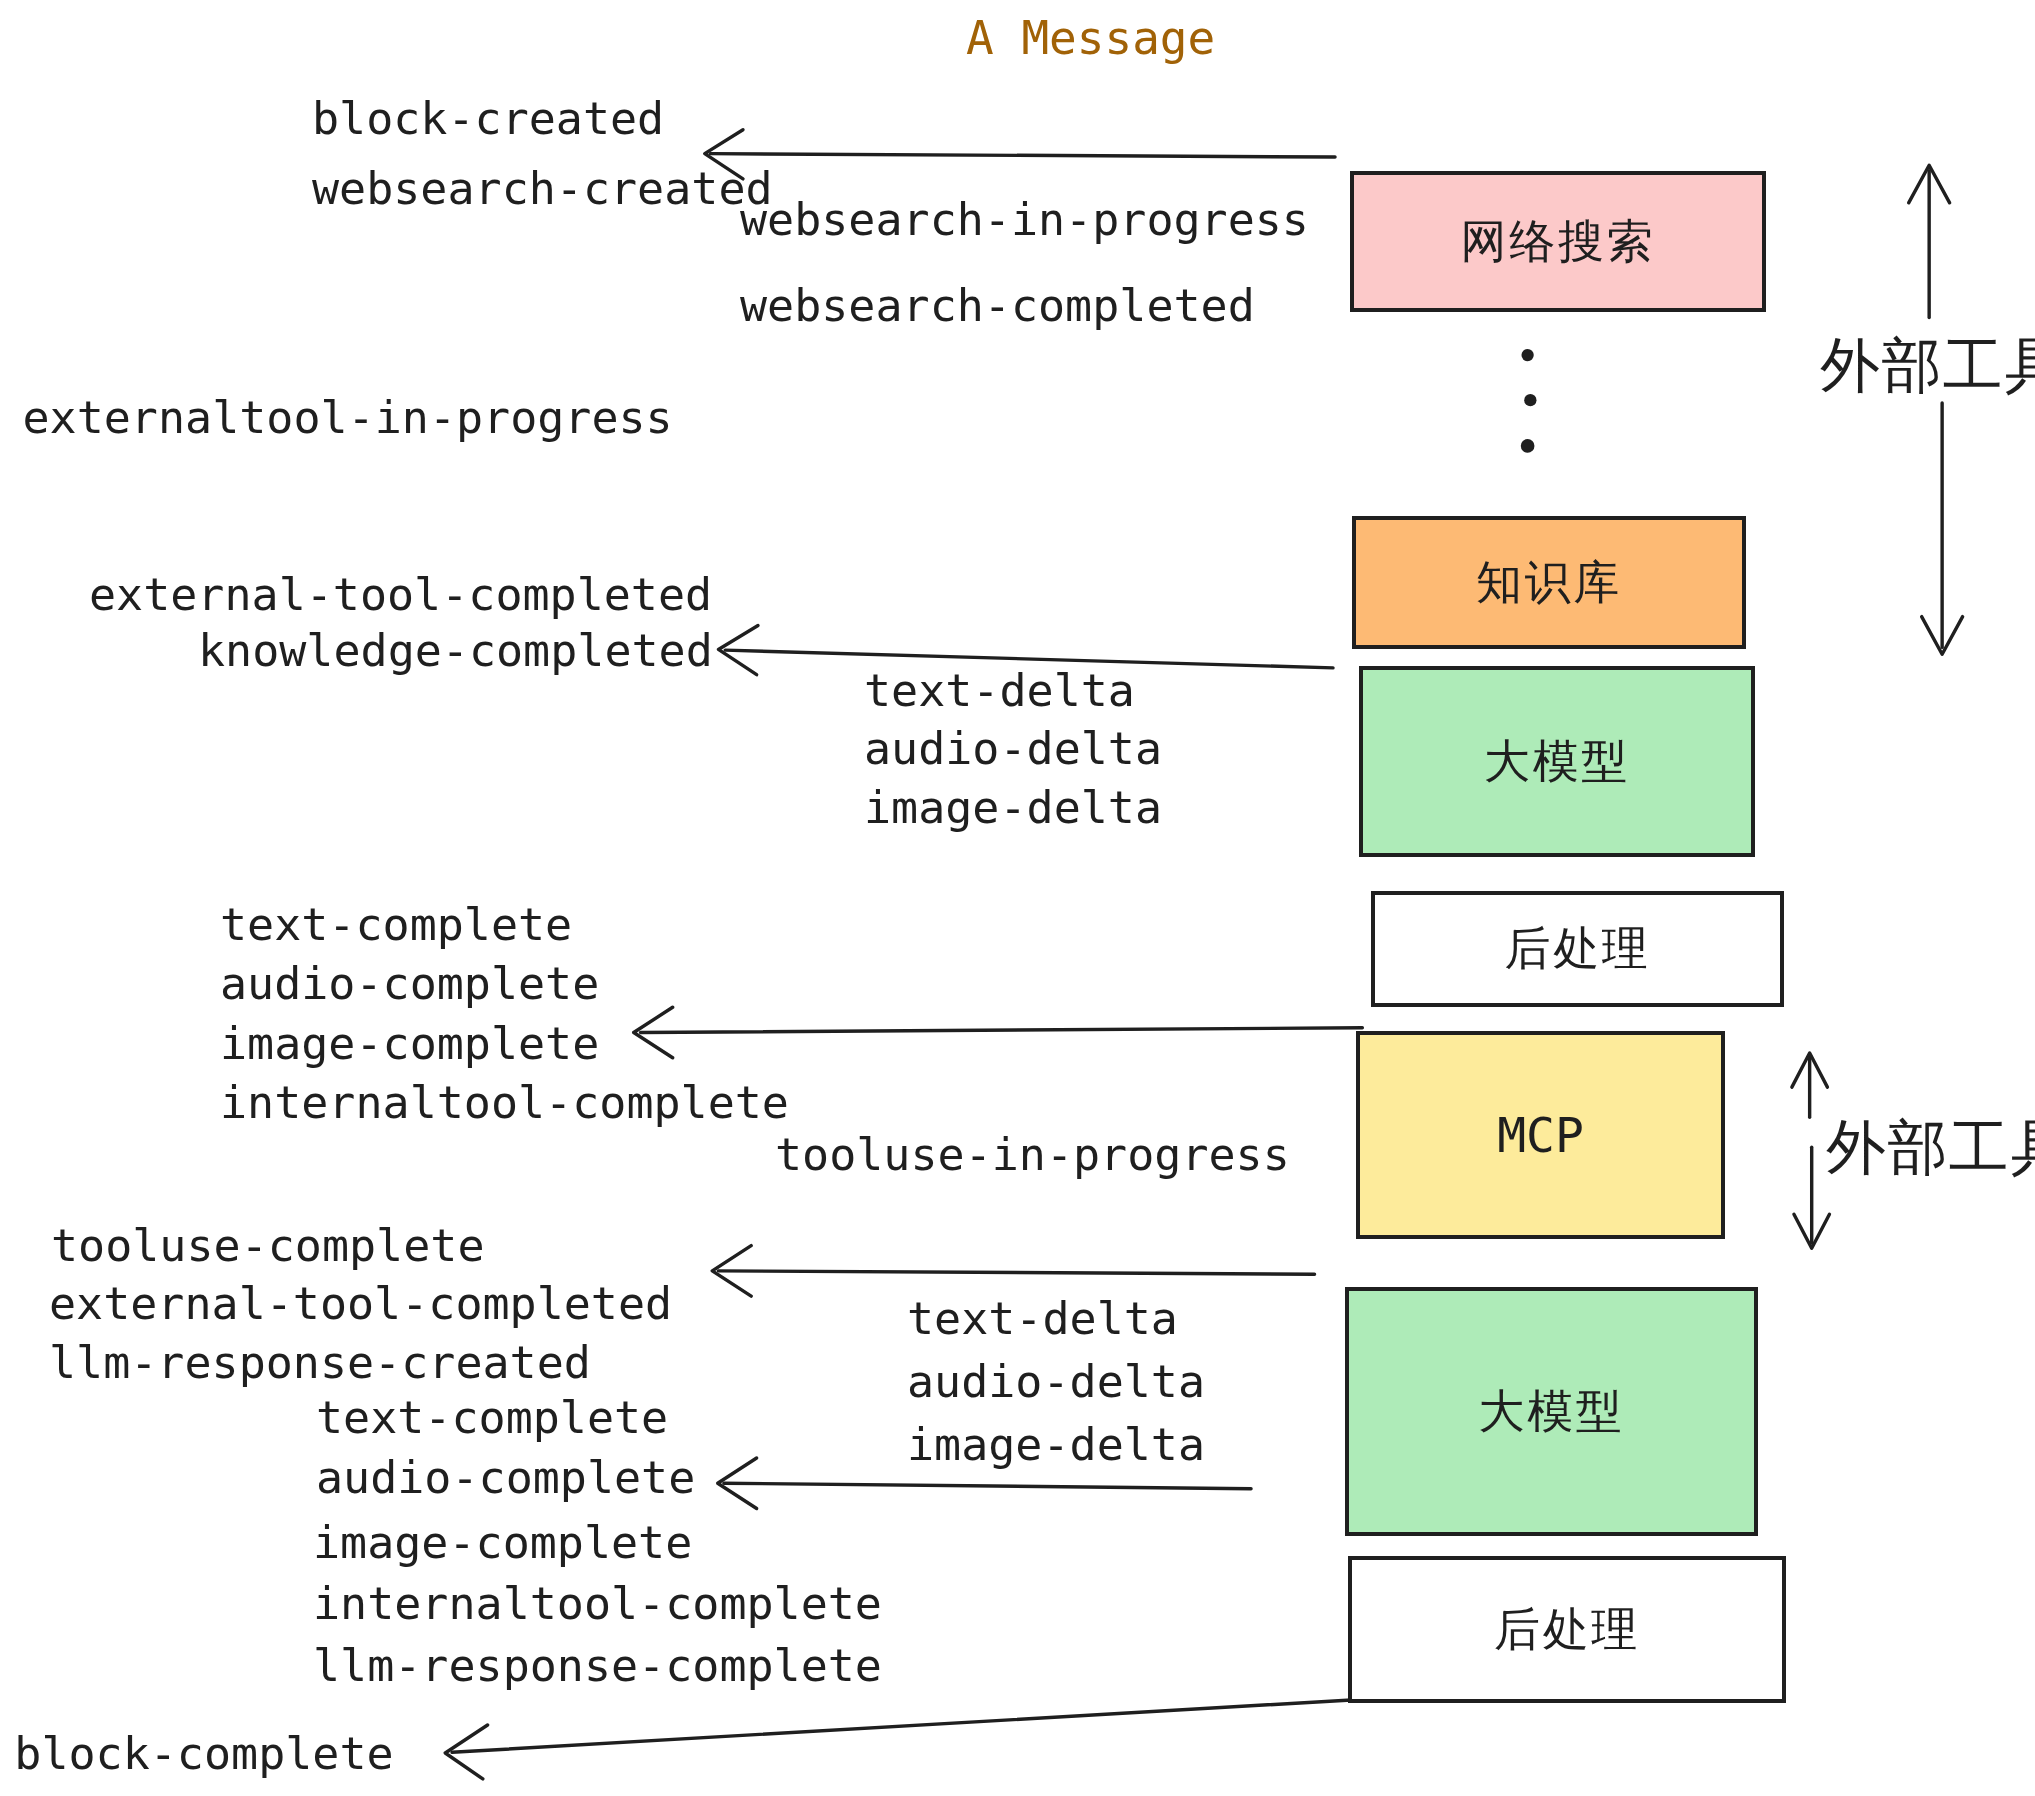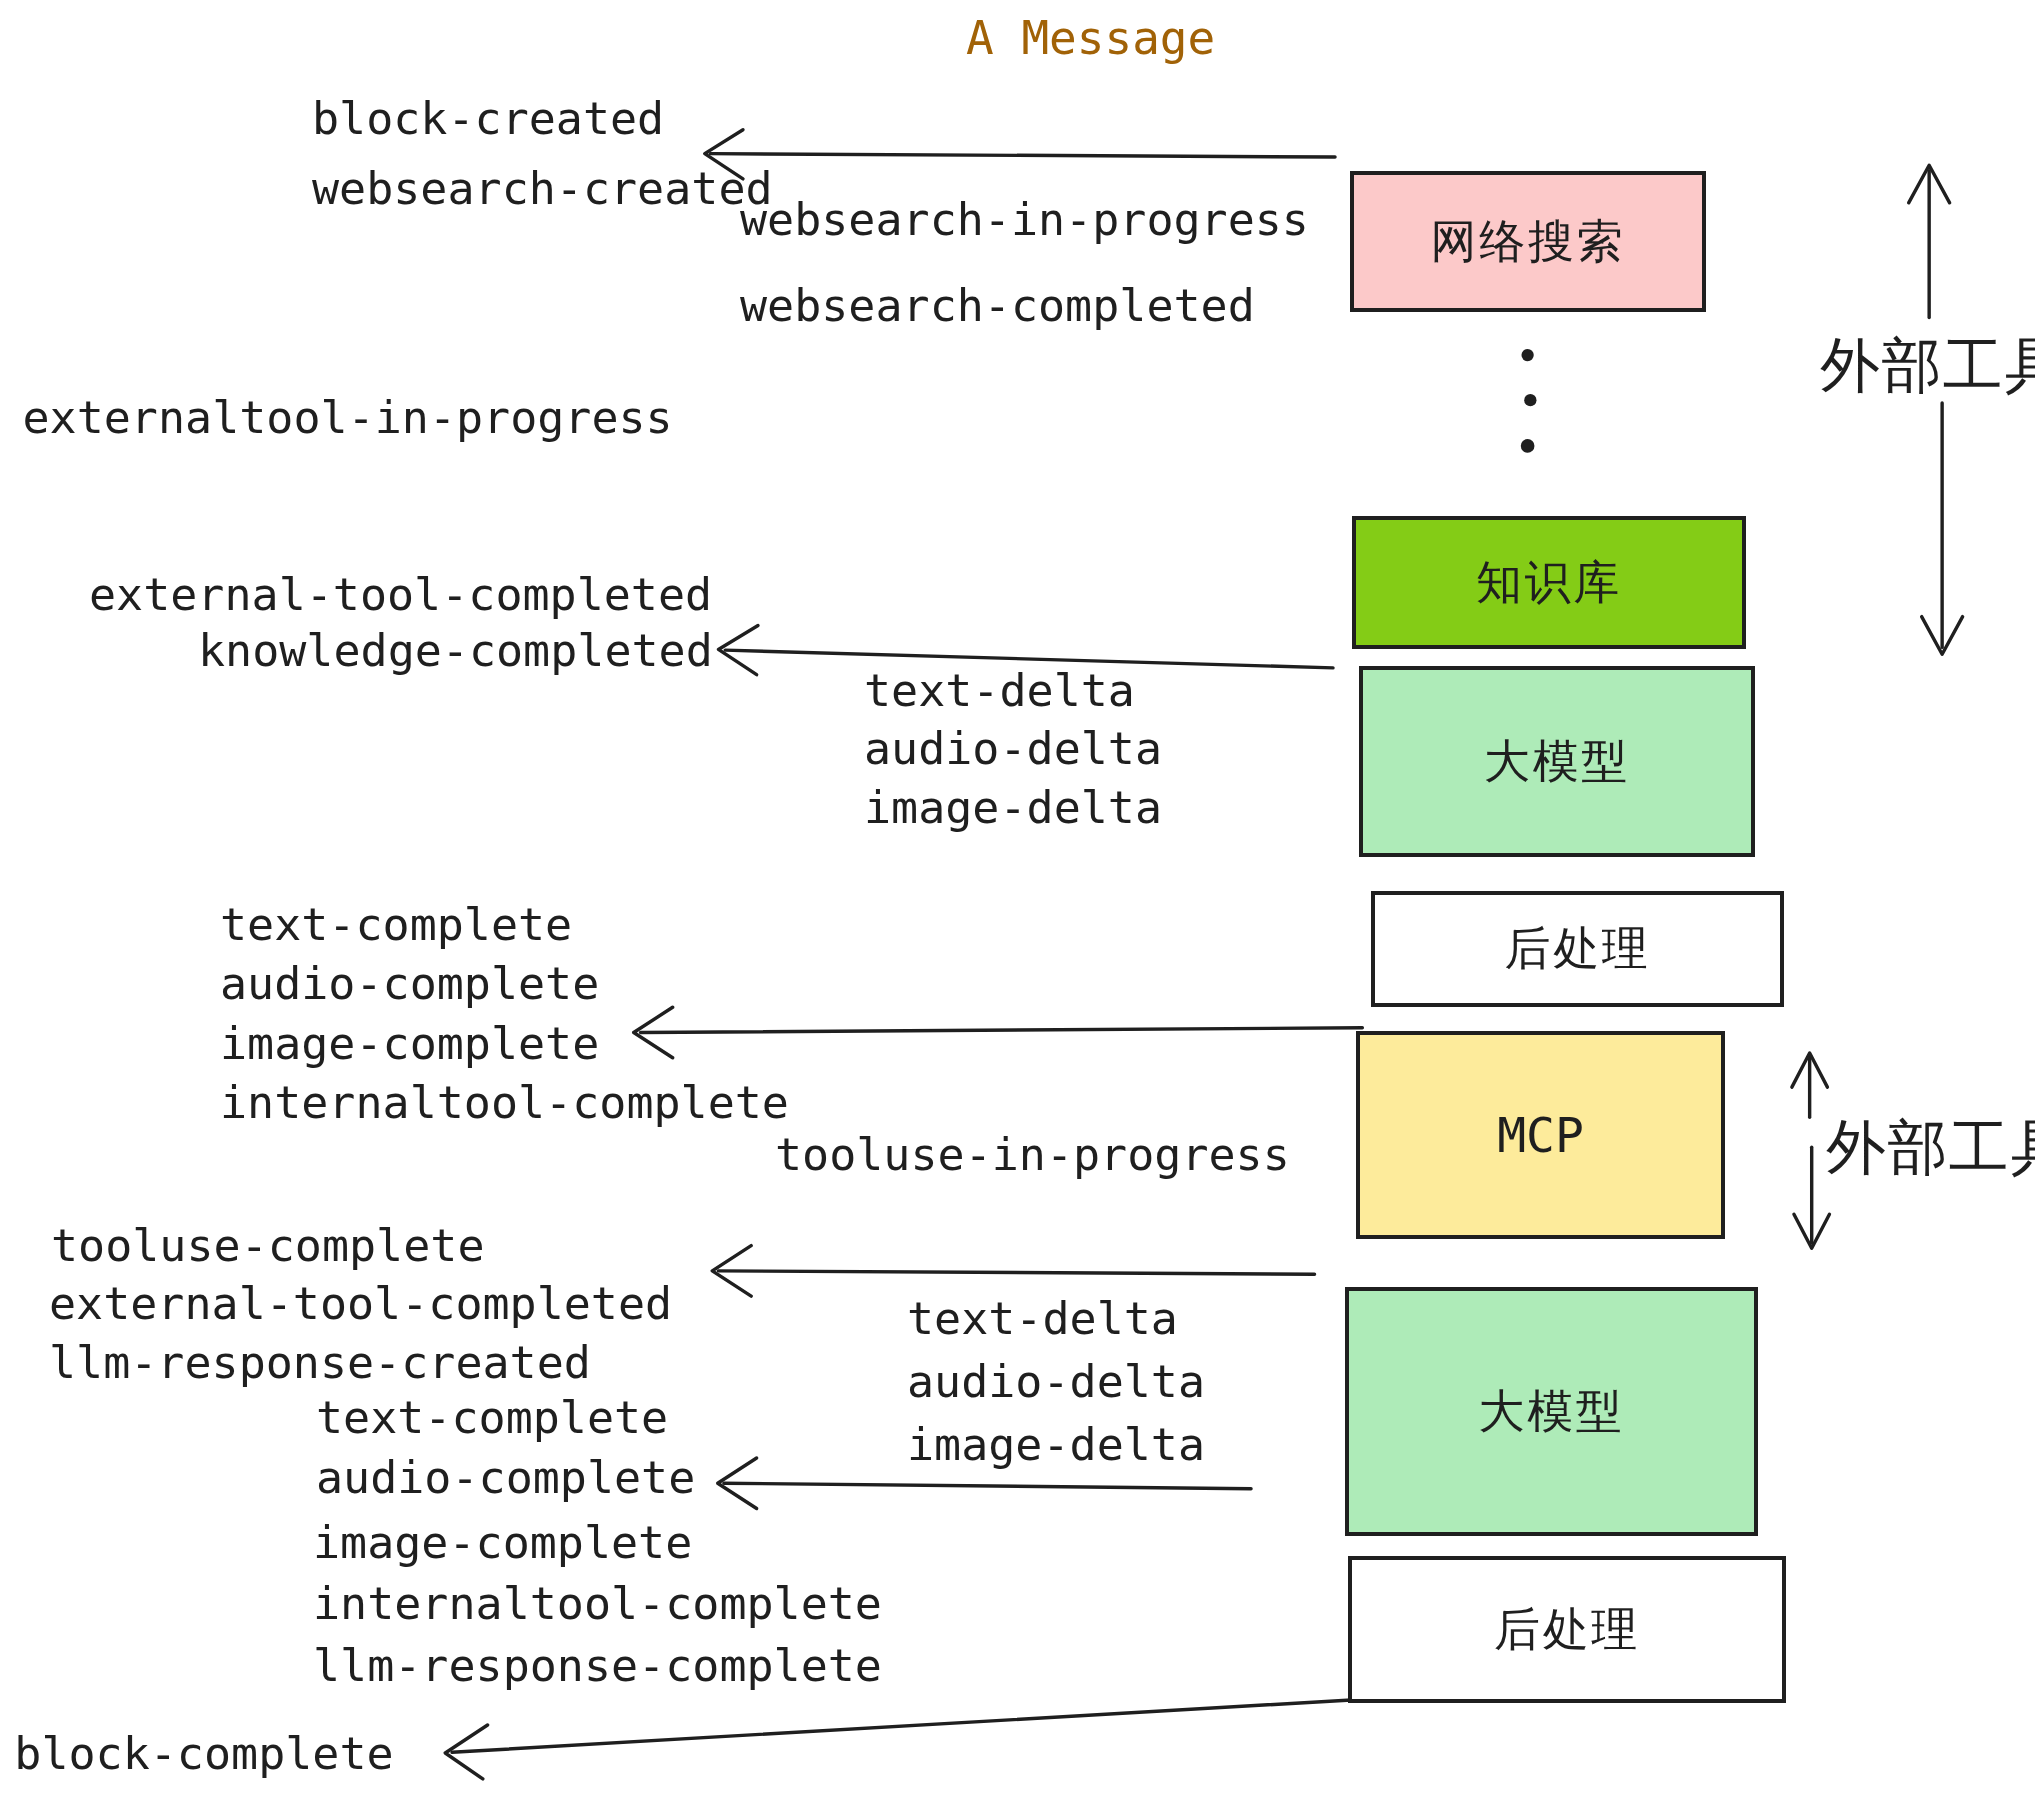--- a/index.html
+++ b/index.html
@@ -163,25 +163,25 @@
 
   <div class="evt" style="left:907px; top:1296px;">text-delta</div>
   <div class="evt" style="left:907px; top:1359px;">audio-delta</div>
   <div class="evt" style="left:907px; top:1422px;">image-delta</div>
 
   <div class="evt" style="left:313px;  top:1520px;">image-complete</div>
   <div class="evt" style="left:313px;  top:1581px;">internaltool-complete</div>
   <div class="evt" style="left:313px;  top:1643px;">llm-response-complete</div>
   <div class="evt" style="left:14.3px;   top:1731px;">block-complete</div>
 
-  <div class="box" style="left: 1350px; top: 171px; width: 356px; height: 141px; background: rgb(252, 201, 201);">
+  <div class="box" style="left: 1350px; top: 171px; width: 416px; height: 141px; background: rgb(252, 201, 201);">
     <span class="cjk">网络搜索</span>
   </div>
 
-  <div class="box" style="left: 1352px; top: 516px; width: 394px; height: 133px; background: #84cc16;">
+  <div class="box" style="left: 1352px; top: 516px; width: 394px; height: 133px; background: #fdba74;">
     <span class="cjk">知识库</span>
   </div>
 
   <div class="box" style="left: 1359px; top: 666px; width: 396px; height: 191px; background: rgb(174, 235, 184);">
     <span class="cjk">大模型</span>
   </div>
 
   <div class="box" style="left: 1371px; top: 891px; width: 413px; height: 116px; background: rgb(255, 255, 255);">
     <span class="cjk">后处理</span>
   </div>

